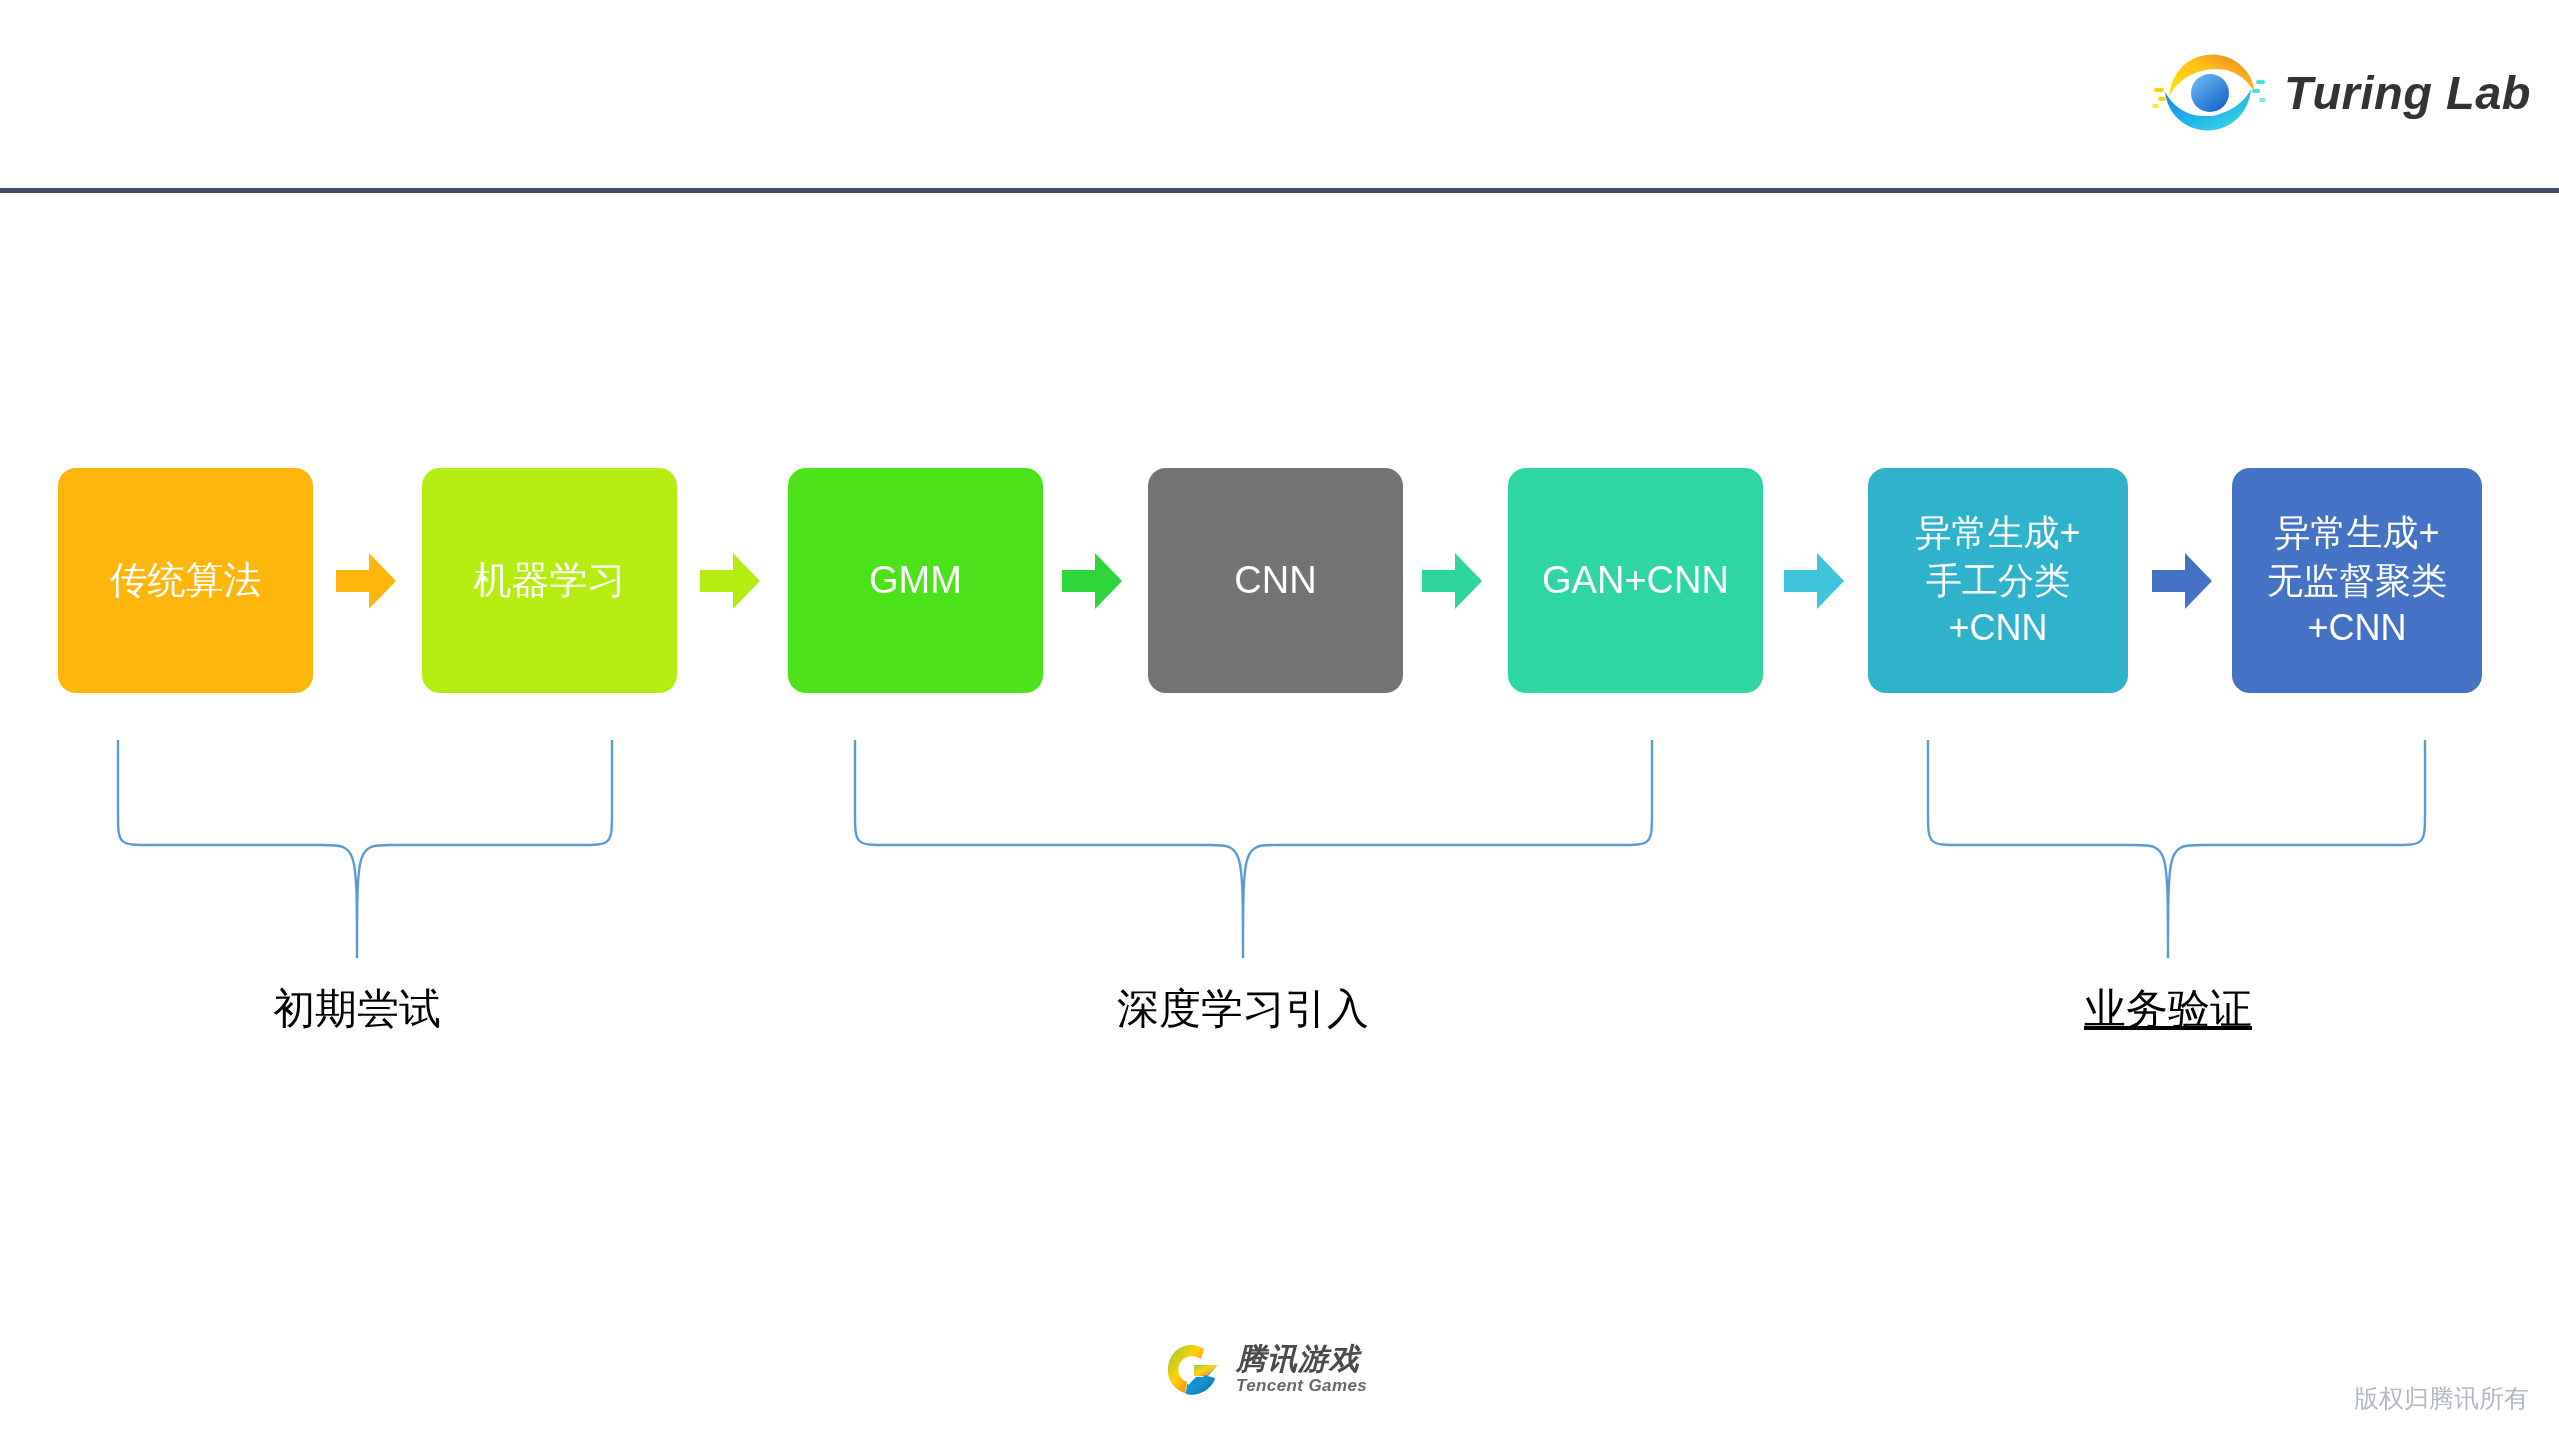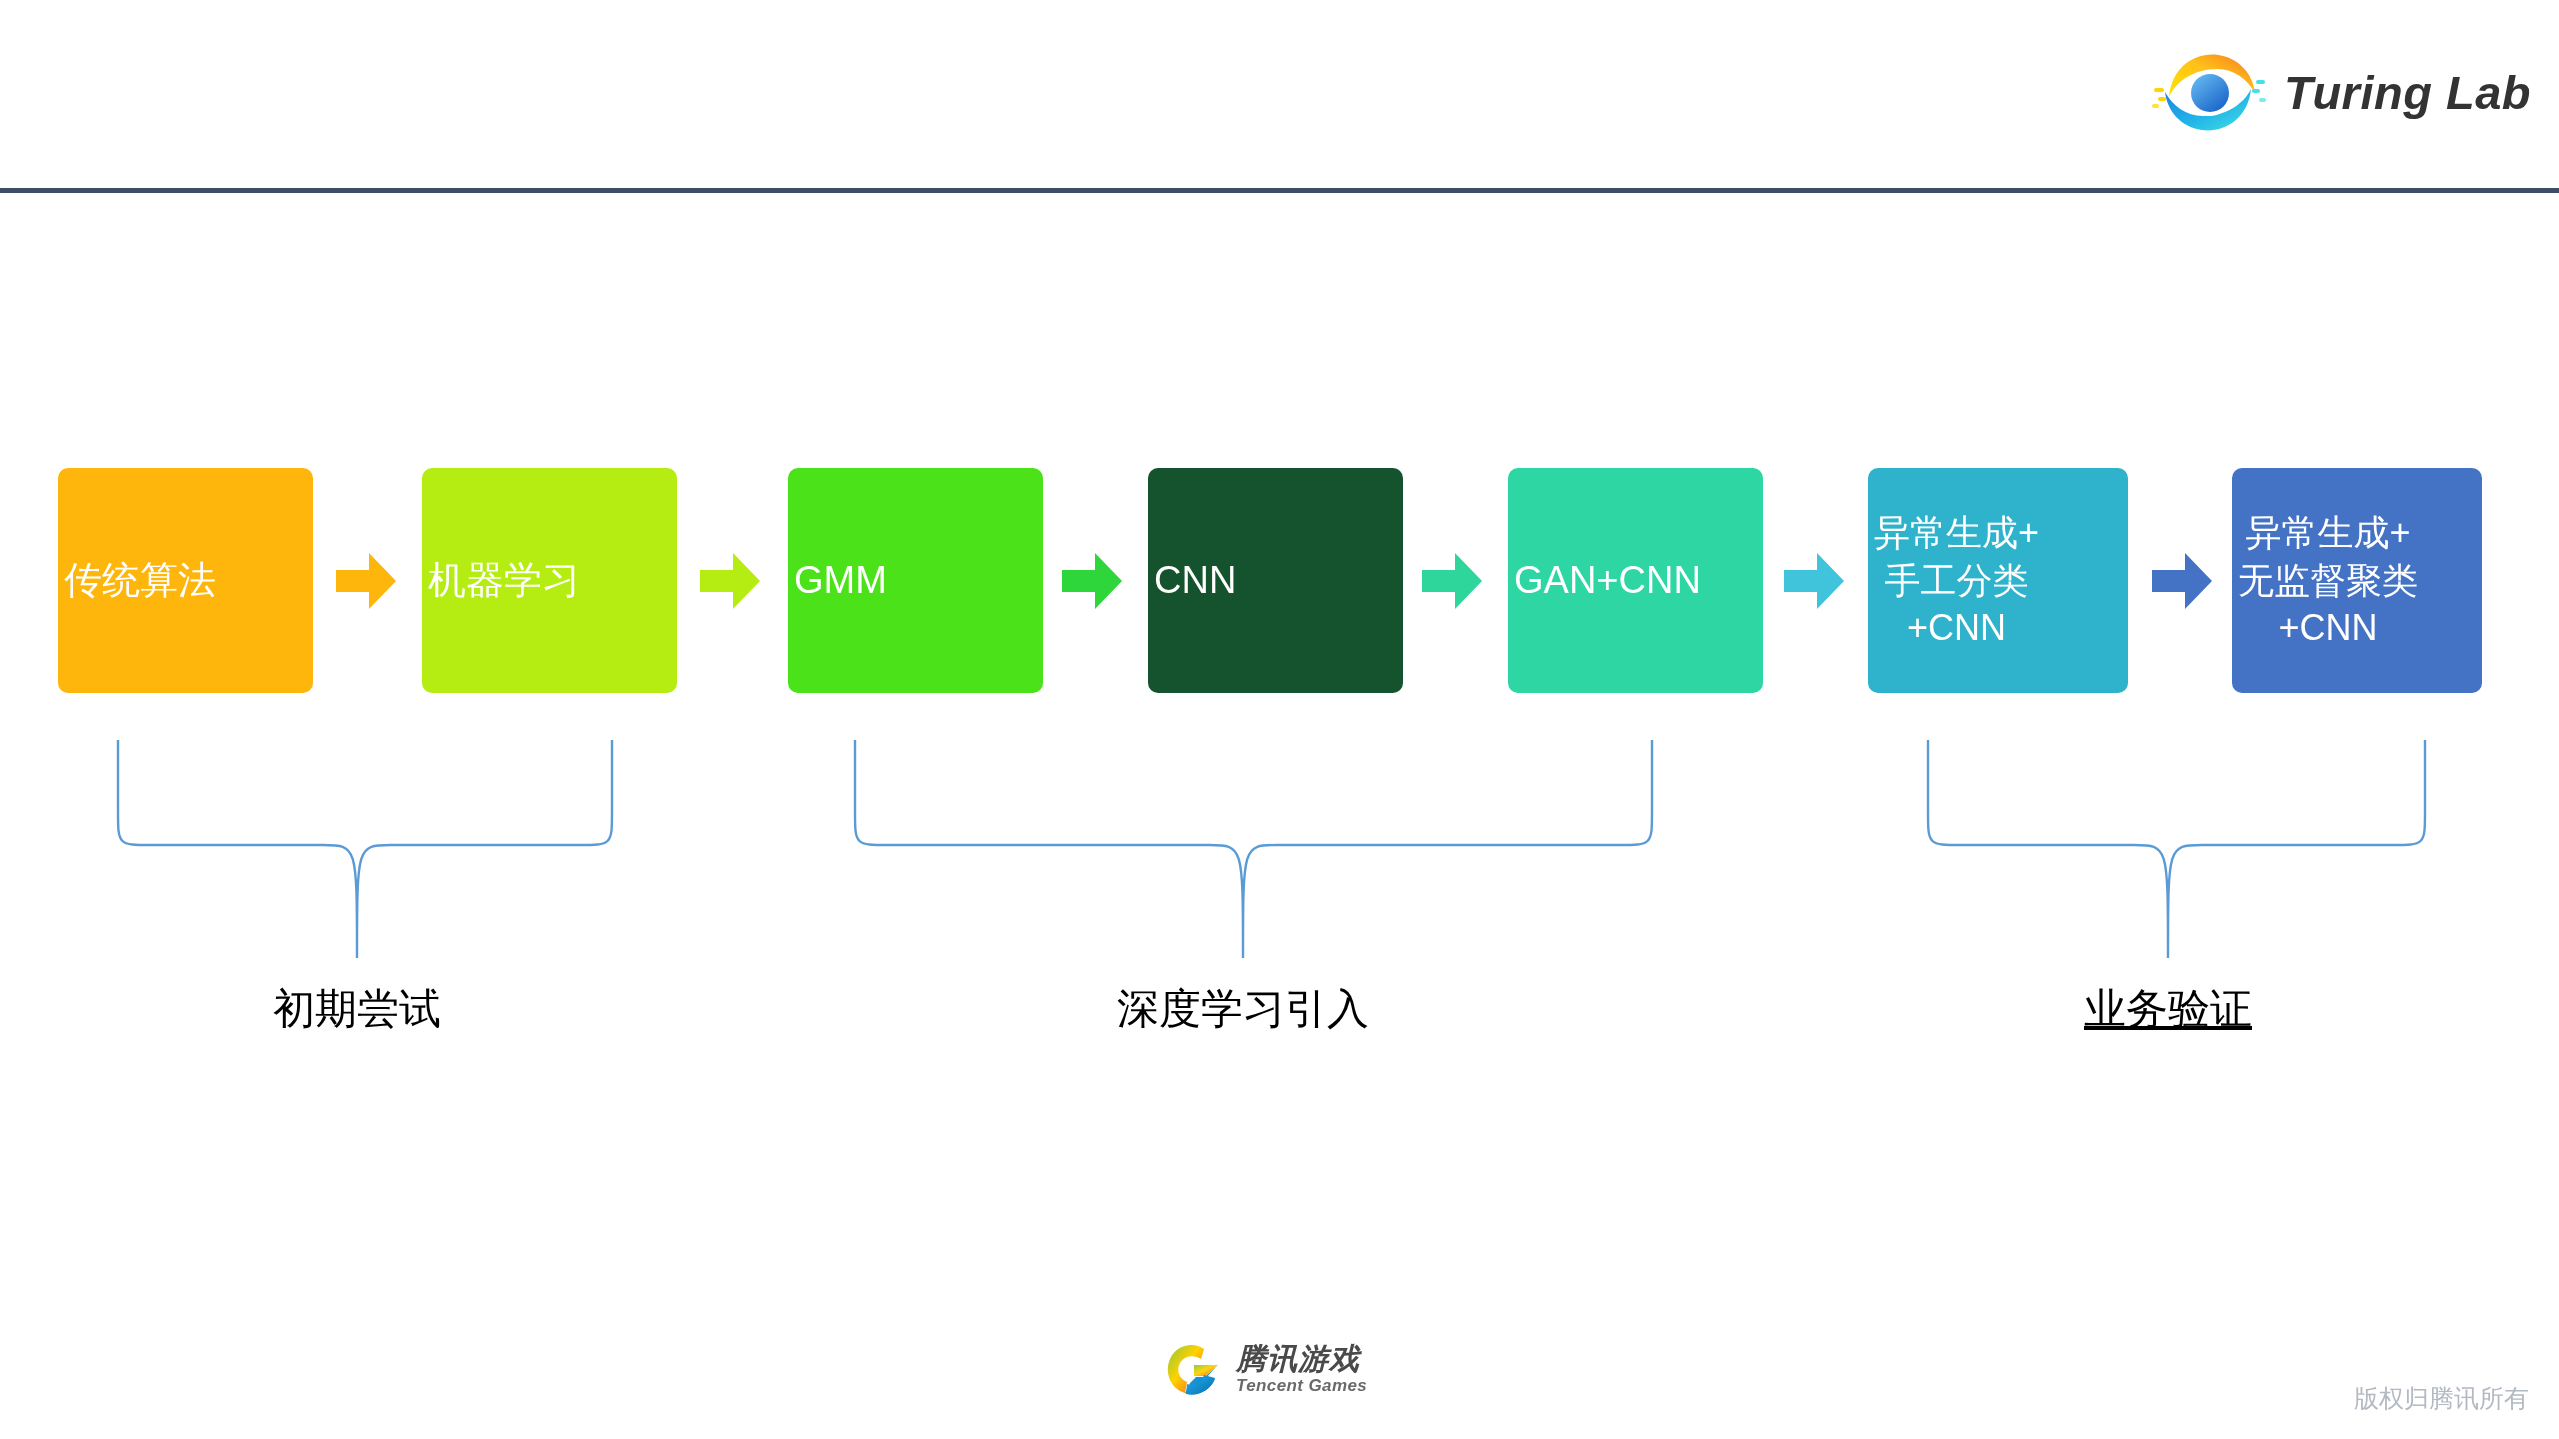--- a/index.html
+++ b/index.html
@@ -63,24 +63,24 @@
     font-weight: bold;
     font-style: italic;
     color: #333333;
     letter-spacing: 0.5px;
     white-space: nowrap;
   }
 
   
   .flow-box {
     position: absolute;
-    border-radius: 10px;
+    border-radius: 18px;
     display: flex;
     align-items: center;
-    justify-content: flex-start;
+    justify-content: center;
     text-align: center;
     color: #ffffff;
     box-sizing: border-box;
   }
   .flow-box-label {
     font-size: 38px;
     line-height: 1.35;
     color: #ffffff;
     white-space: pre-line;
     padding: 0 6px;
@@ -202,21 +202,21 @@
 <div id="flow">
     <div class="flow-box" style="left: 58px; top: 468px; width: 255px; height: 225px; background: rgb(255, 182, 12);">
       <div class="flow-box-label">传统算法</div>
     </div>
     <div class="flow-box" style="left: 422px; top: 468px; width: 255px; height: 225px; background: rgb(181, 237, 19);">
       <div class="flow-box-label">机器学习</div>
     </div>
     <div class="flow-box" style="left: 788px; top: 468px; width: 255px; height: 225px; background: rgb(76, 226, 26);">
       <div class="flow-box-label">GMM</div>
     </div>
-    <div class="flow-box" style="left: 1148px; top: 468px; width: 255px; height: 225px; background: #14532d;">
+    <div class="flow-box" style="left: 1148px; top: 468px; width: 255px; height: 225px; background: #737373;">
       <div class="flow-box-label">CNN</div>
     </div>
     <div class="flow-box" style="left: 1508px; top: 468px; width: 255px; height: 225px; background: rgb(46, 214, 163);">
       <div class="flow-box-label">GAN+CNN</div>
     </div>
     <div class="flow-box" style="left: 1868px; top: 468px; width: 260px; height: 225px; background: rgb(47, 179, 204);">
       <div class="flow-box-label multiline">异常生成+
 手工分类
 +CNN</div>
     </div>

